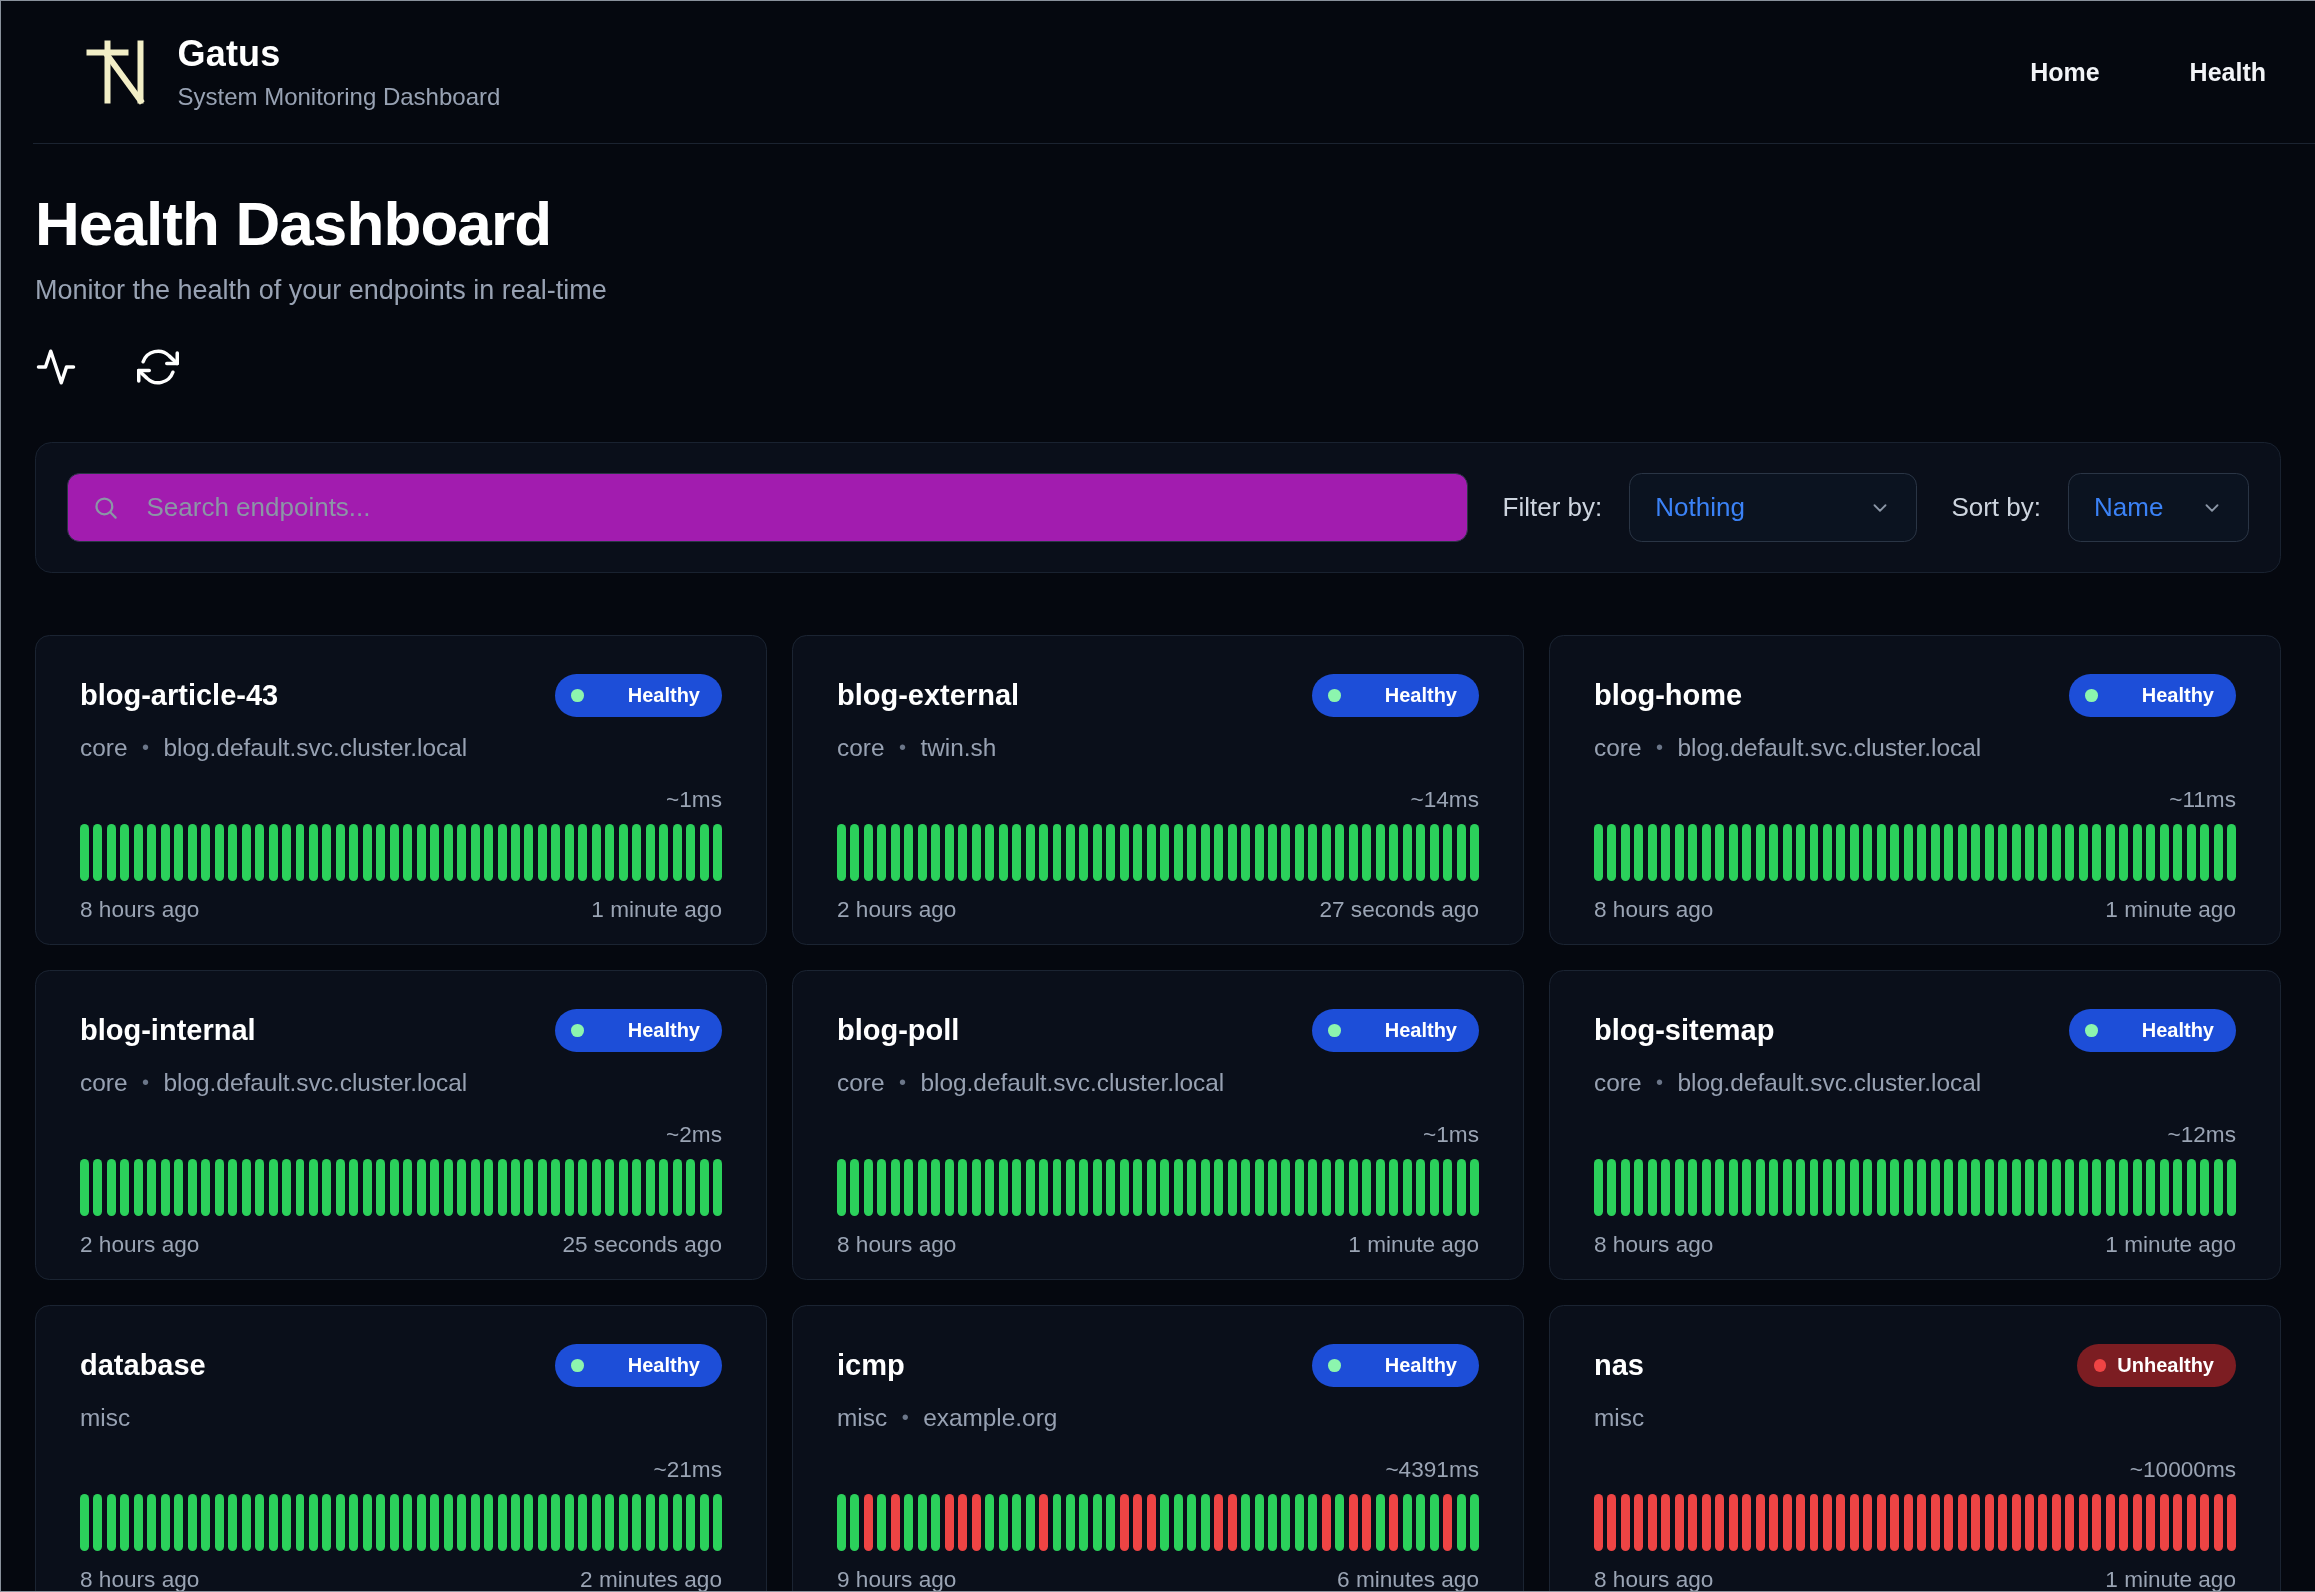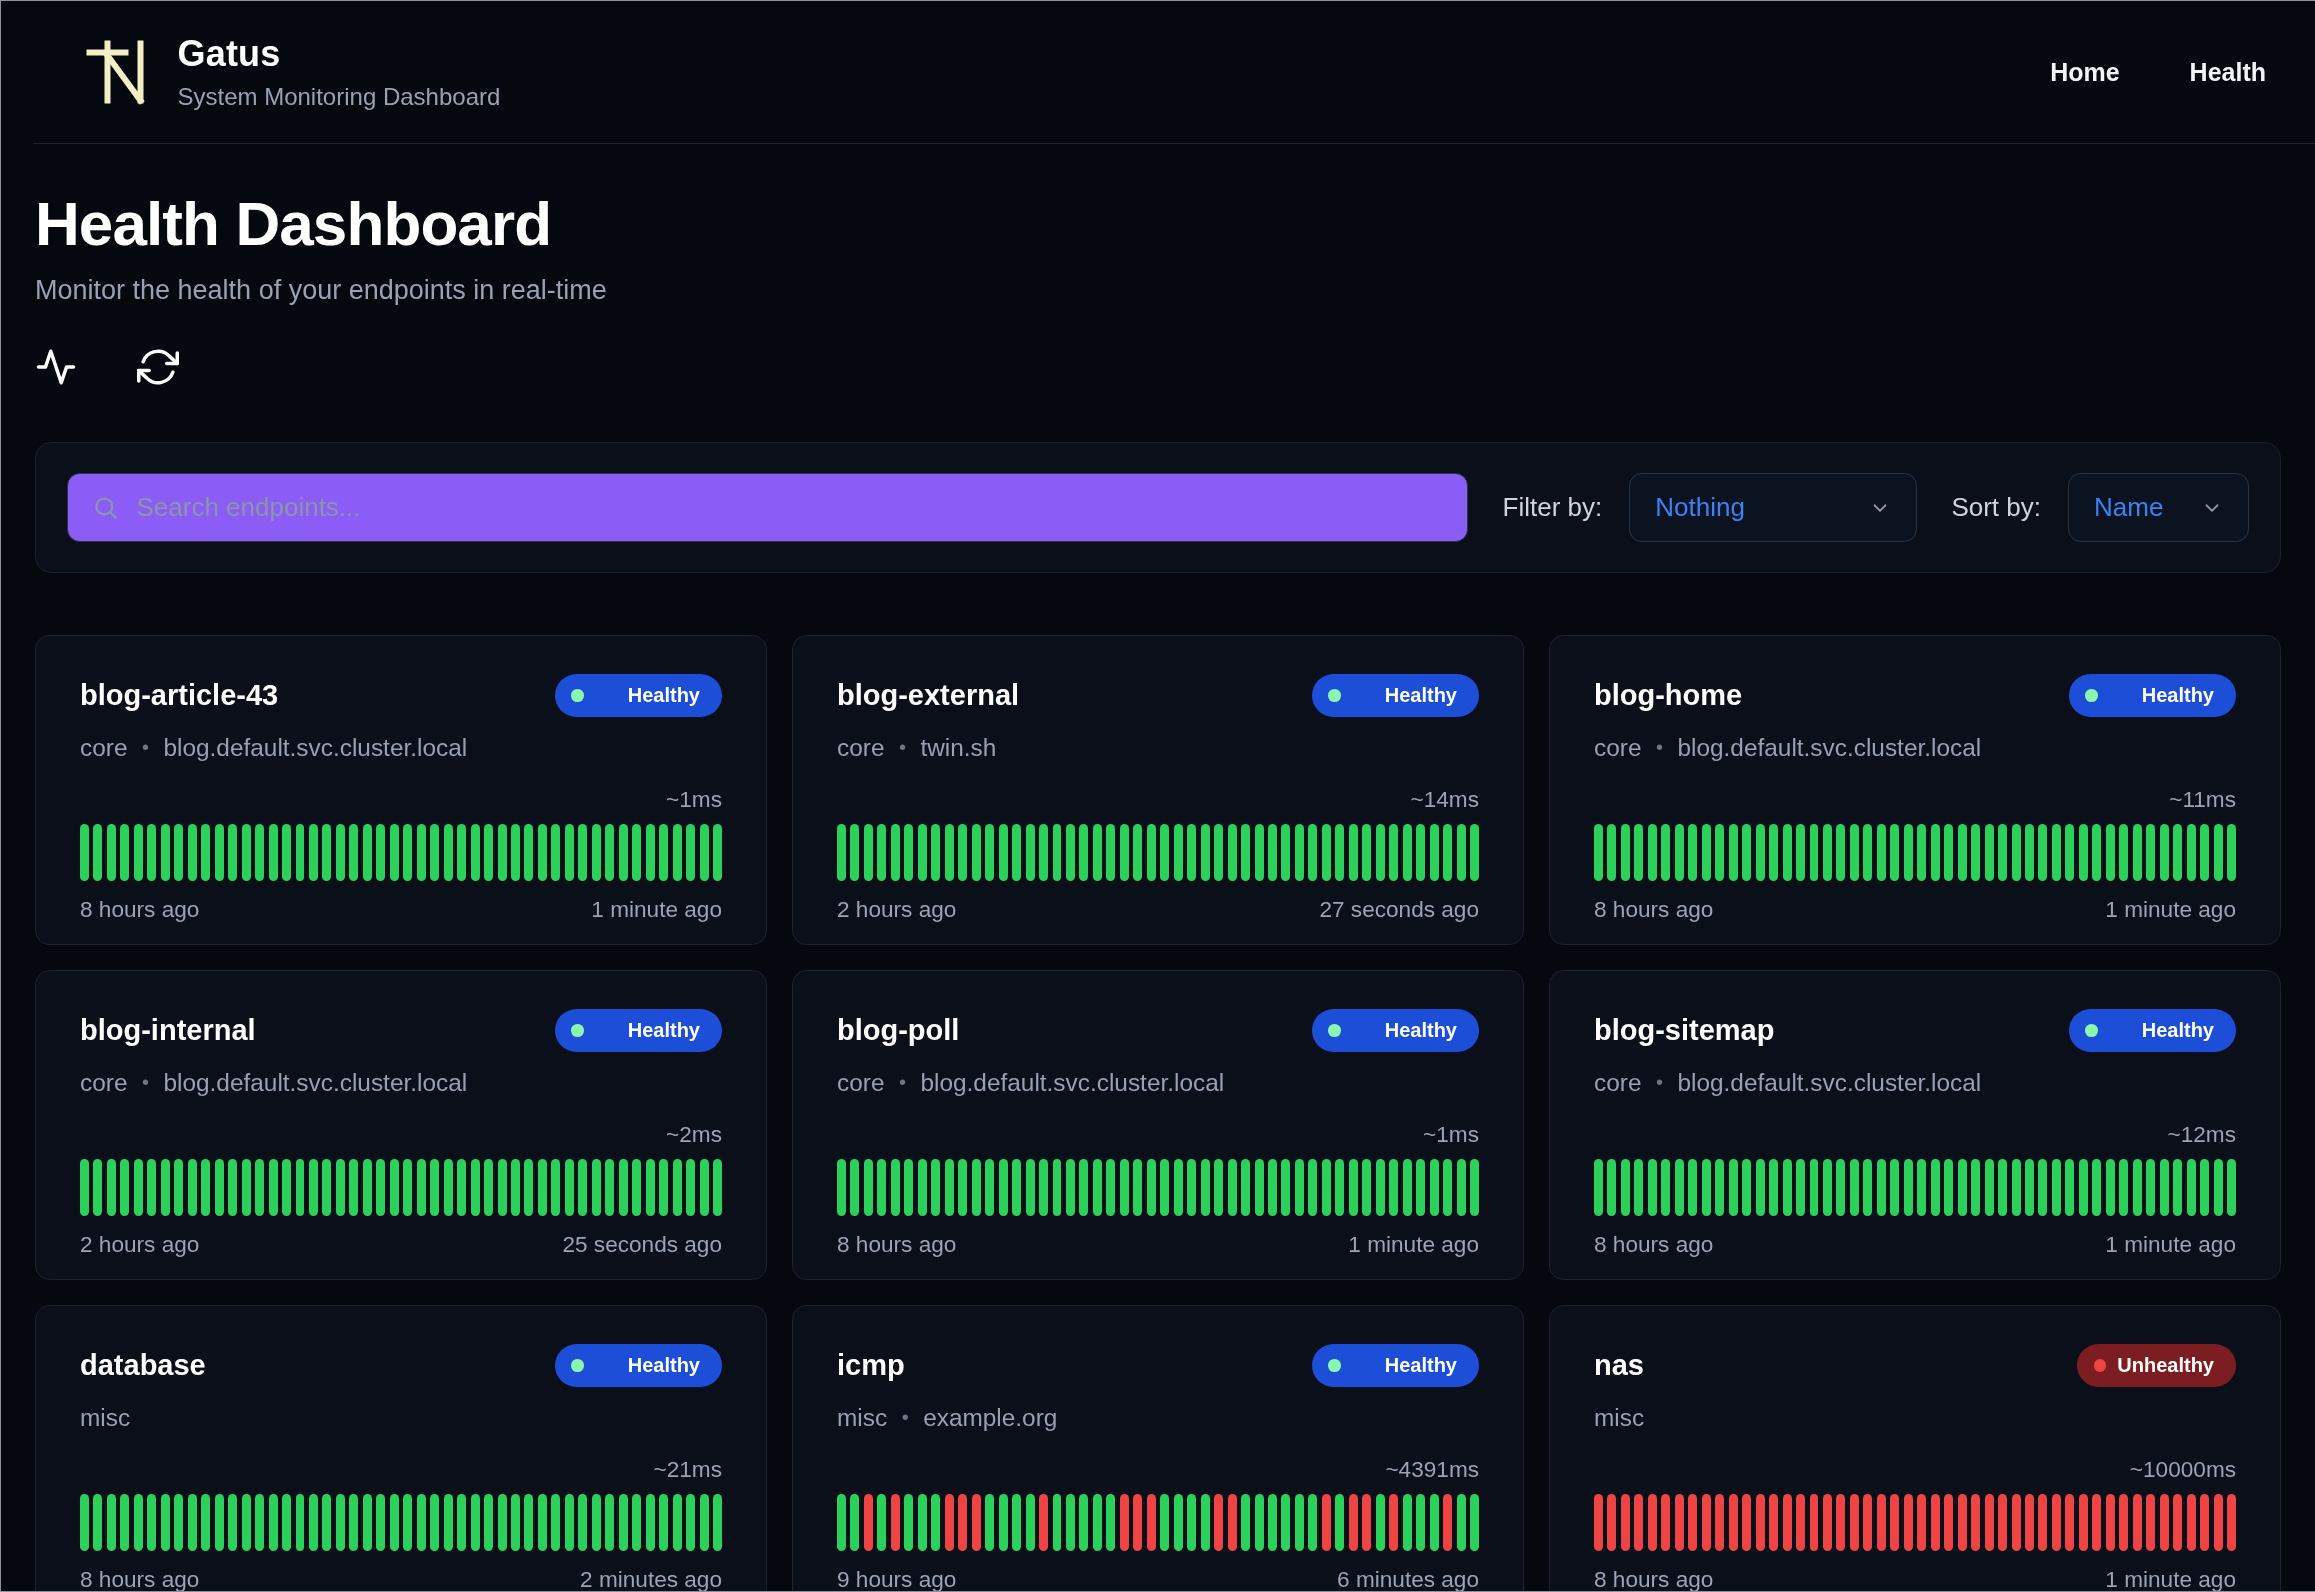--- a/index.html
+++ b/index.html
@@ -23,21 +23,21 @@
     display: flex; align-items: center;
     padding: 0 49px;
     border-bottom: 0.9px solid #1b2330;
     background: #05080f;
     margin-left: 32px;
   }
   .brand { display: flex; align-items: center; gap: 23.5px; cursor: pointer; }
   .logo-svg { width: 72px; height: 72px; display: block; }
   .brand-name { font-size: 36px; font-weight: 700; color: #ffffff; letter-spacing: 0.2px; }
   .brand-tagline { font-size: 24px; color: #98a2b3; margin-top: 7.2px; }
-  .nav-links { margin-left: auto; display: flex; align-items: center; gap: 70px; }
+  .nav-links { margin-left: auto; display: flex; align-items: center; gap: 90px; }
   .nav-link { font-size: 25px; font-weight: 600; color: #f2f4f7; text-decoration: none; cursor: pointer; }
 
   
   .main { padding: 0 34px; }
   .header-row { display: flex; align-items: flex-start; justify-content: space-between; margin-top: 44px; flex-direction: column; }
   h1.page-title { font-size: 62px; font-weight: 800; letter-spacing: -0.9px; color: #ffffff; }
   .page-subtitle { font-size: 27px; color: #98a2b3; margin-top: 16.3px; }
   .header-actions { display: flex; align-items: center; gap: 60px; margin-top: 40px; margin-right: 16.3px; }
   .icon-btn { background: none; border: none; cursor: pointer; padding: 0; color: #ffffff; display: flex; }
   .icon-btn svg { width: 42px; height: 42px; }
@@ -46,25 +46,25 @@
   .toolbar {
     margin-top: 54px;
     background: #0a0f1a;
     border: 0.9px solid #192230;
     border-radius: 16.3px;
     padding: 30px 31px;
     display: flex; align-items: center; gap: 27px;
   }
   .search-box {
     flex: 1;
-    display: flex; align-items: center; gap: 18px;
+    display: flex; align-items: center; gap: 28px;
     height: 69px;
     border: 0.9px solid #2a3545;
     border-radius: 12.7px;
-    background: #8b5cf6;
+    background: #a21caf;
     padding: 0 23.5px;
   }
   .search-box svg { width: 27px; height: 27px; stroke: #8b96a6; flex: none; }
   .search-box input {
     flex: 1; background: transparent; border: none; outline: none;
     font-family: "Liberation Sans", sans-serif;
     font-size: 26px; color: #e5e8ee;
   }
   .search-box input::placeholder { color: #8b96a6; }
   .toolbar-label { font-size: 26px; color: #cdd4de; white-space: nowrap; margin-left: 7.2px; }

